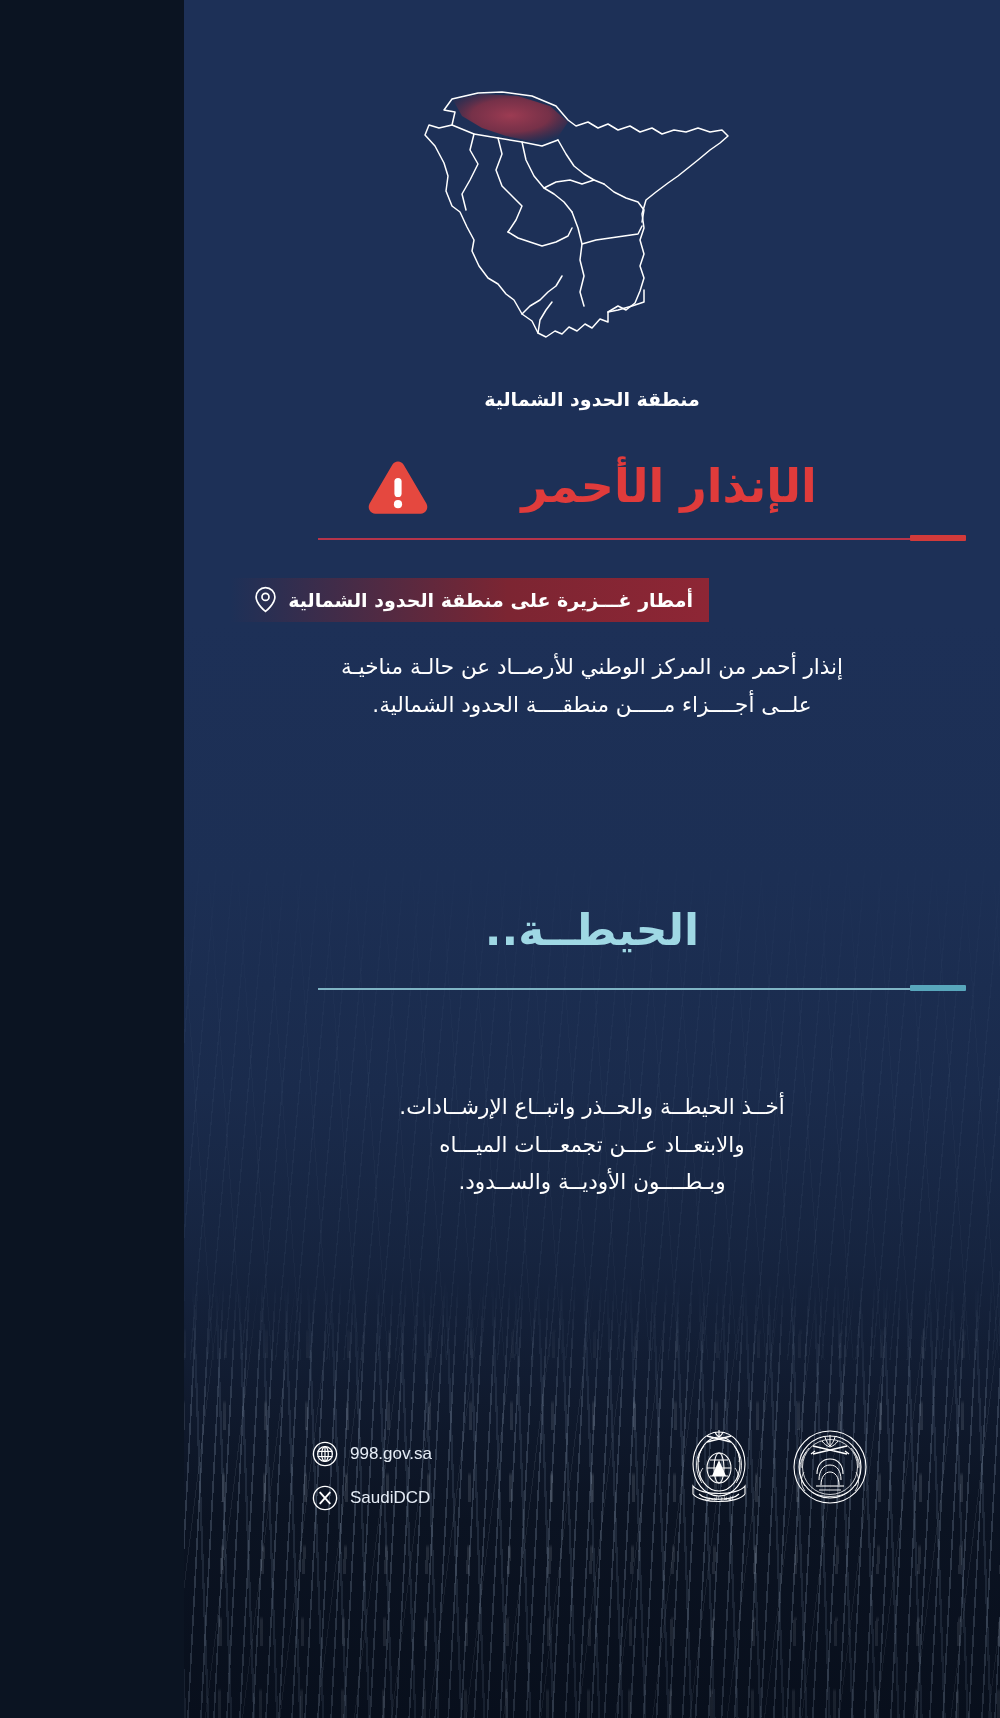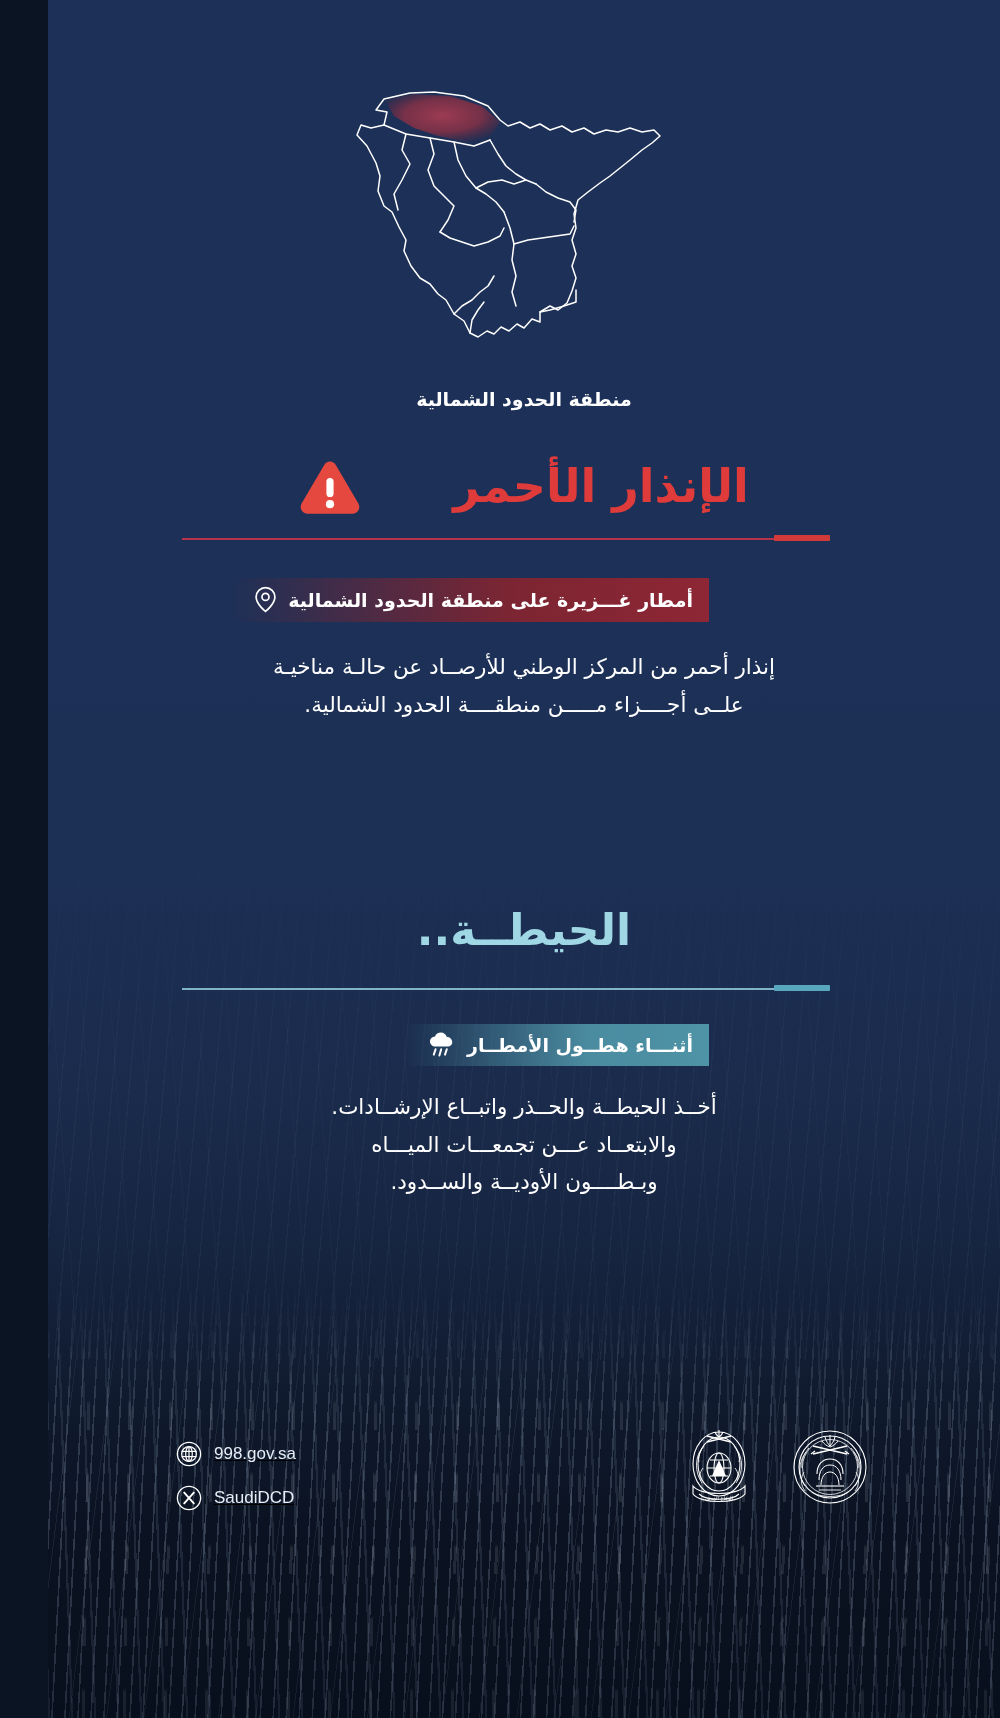--- a/index.html
+++ b/index.html
@@ -7,21 +7,21 @@
 
   html, body {
     width:1000px; height:1718px;
     background:#0b1422;
     font-family:"DejaVu Sans","Liberation Sans",sans-serif;
     overflow:hidden;
   }
 
   #poster {
     position:relative;
-    width:952px; height:1718px;
+    width:816px; height:1718px;
     background:
       linear-gradient(180deg,
         #1d3057 0px,
         #1d3057 620px,
         #1c2f54 880px,
         #1a2b4c 1090px,
         #16243f 1260px,
         #101a2e 1400px,
         #0b1322 1520px,
         #080f1c 1718px);
@@ -165,21 +165,21 @@
     position:absolute; top:985px; left:726px; width:56px; height:6px;
     background:#58a7bc; border-radius:1px;
   }
 
   
   .footer-links {
     position:absolute; left:128px; top:1441px;
     display:flex; flex-direction:column; gap:18px;
     direction:ltr;
   }
-  .flink { display:flex; align-items:center; gap:12px;text-decoration:underline; }
+  .flink { display:flex; align-items:center; gap:12px; }
   .flink span {
     font-size:17px; color:#e6edf6; font-weight:400;
     font-family:"Liberation Sans",sans-serif;
   }
   .flink svg { flex:none; }
 
   .footer-logos {
     position:absolute; right:128px; top:1424px;
     display:flex; align-items:center; gap:32px;
     direction:ltr;
@@ -264,33 +264,20 @@
   <div class="body-block body-alert">
     <p>إنذار أحمر من المركز الوطني للأرصــاد عن حالـة مناخيـة</p>
     <p>علــى أجــــزاء مـــــن منطقــــة الحدود الشمالية.</p>
   </div>
 
   <div class="safety-head">الحيطــة..</div>
 
   <div class="rule-teal"></div>
   <div class="rule-teal-accent"></div>
 
-  <div class="pill pill-teal">
-    <span>أثنـــاء هطــول الأمطــار</span>
-    <svg width="28" height="25" viewBox="0 0 28 25">
-      <path d="M7.4 14.6 C4.4 14.6 2.0 12.3 2.0 9.5 C2.0 6.8 4.2 4.6 7.0 4.5
-               C7.8 2.1 10.1 0.5 12.8 0.5 C15.6 0.5 18.0 2.3 18.7 4.8
-               C21.8 4.9 24.3 7.3 24.3 10.3 C24.3 12.7 22.3 14.6 19.8 14.6 Z" fill="#ffffff"></path>
-      <g stroke="#ffffff" stroke-width="2" stroke-linecap="round">
-        <line x1="7.6" y1="17.2" x2="5.8" y2="22.6"></line>
-        <line x1="13.2" y1="17.2" x2="11.4" y2="23.6"></line>
-        <line x1="18.8" y1="17.2" x2="17.0" y2="22.6"></line>
-      </g>
-    </svg>
-  </div>
 
   <div class="body-block body-safety">
     <p>أخــذ الحيطــة والحــذر واتبــاع الإرشــادات.</p>
     <p>والابتعــاد عـــن تجمعـــات الميـــاه</p>
     <p>وبـطــــون الأوديــة والســدود.</p>
   </div>
 
   <div class="footer-links">
     <div class="flink">
       <svg width="26" height="26" viewBox="0 0 26 26">

